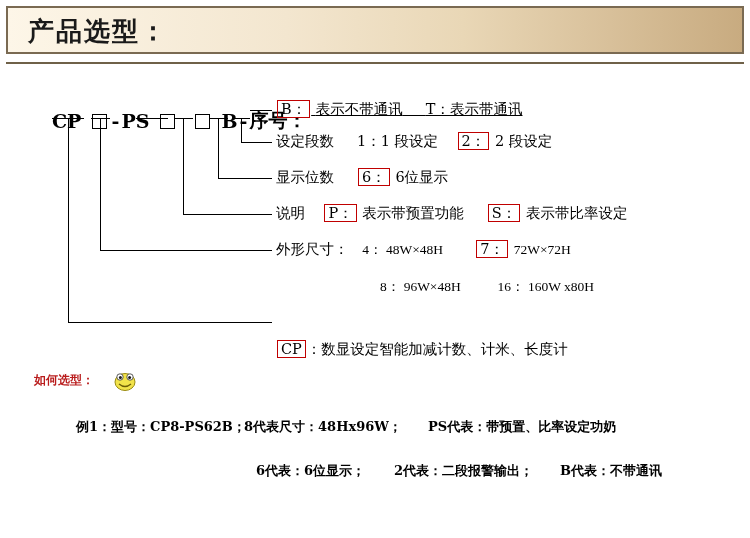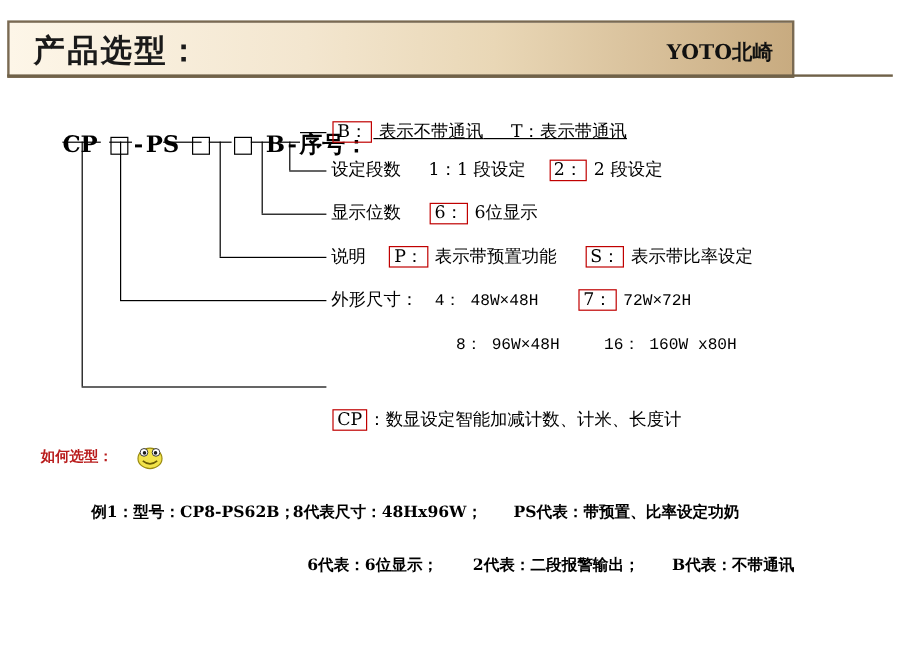--- a/index.html
+++ b/index.html
@@ -12,22 +12,22 @@
     background: #ffffff;
     font-family: "Liberation Serif", serif;
     position: relative;
     overflow: hidden;
   }
 
   
   #header {
     position: absolute;
     left: 6px;
-    top: 17px;
-    width: 656px;
+    top: 6px;
+    width: 738px;
     height: 48px;
     border: 2px solid #7a6a52;
     background: linear-gradient(to right, #fdf6e8 0%, #f3e6cf 38%, #e9d7b6 62%, #d8c09a 82%, #c8ab80 100%);
     box-sizing: border-box;
   }
   #header-title {
     position: absolute;
     left: 20px;
     top: 6px;
     font-size: 26px;
@@ -117,21 +117,21 @@
   }
   .tag {
     display: inline-block;
     border: 1px solid #c00000;
     padding: 0 3px;
     margin: 0 1px;
     line-height: 16px;
     color: #000;
   }
   .mono {
-    font-family: Liberation Mono, monospace;
+    font-family: Liberation Serif, serif;
     font-size: 13.5px;
     margin-top: 43px;
   }
 
   
   #howto {
     position: absolute;
     left: 34px;
     top: 372px;
     font-size: 12px;
@@ -153,21 +153,20 @@
     color: #000;
     white-space: nowrap;
     font-family: "DejaVu Serif", serif;
   }
 </style>
 </head>
 <body>
 
 <div id="header">
   <div id="header-title">产品选型：</div>
-  <div id="header-brand">YOTO北崎</div>
 </div>
 <div id="header-rule"></div>
 
 <div id="code-line">
   <span class="seg">CP</span><span class="gap-s"></span><span class="box"></span><span class="dash">-</span><span class="seg">PS</span><span class="gap-s"></span><span class="box"></span><span class="gap-m"></span><span class="box"></span><span class="gap-s"></span><span class="seg">B</span><span class="dash">-</span><span class="seg">序号：</span>
 </div>
 
 <div class="uline" style="left:52px;  top:118px; width:32px;"></div>
 <div class="uline" style="left:91px;  top:118px; width:19px;"></div>
 <div class="uline" style="left:136px; top:118px; width:32px;"></div>

